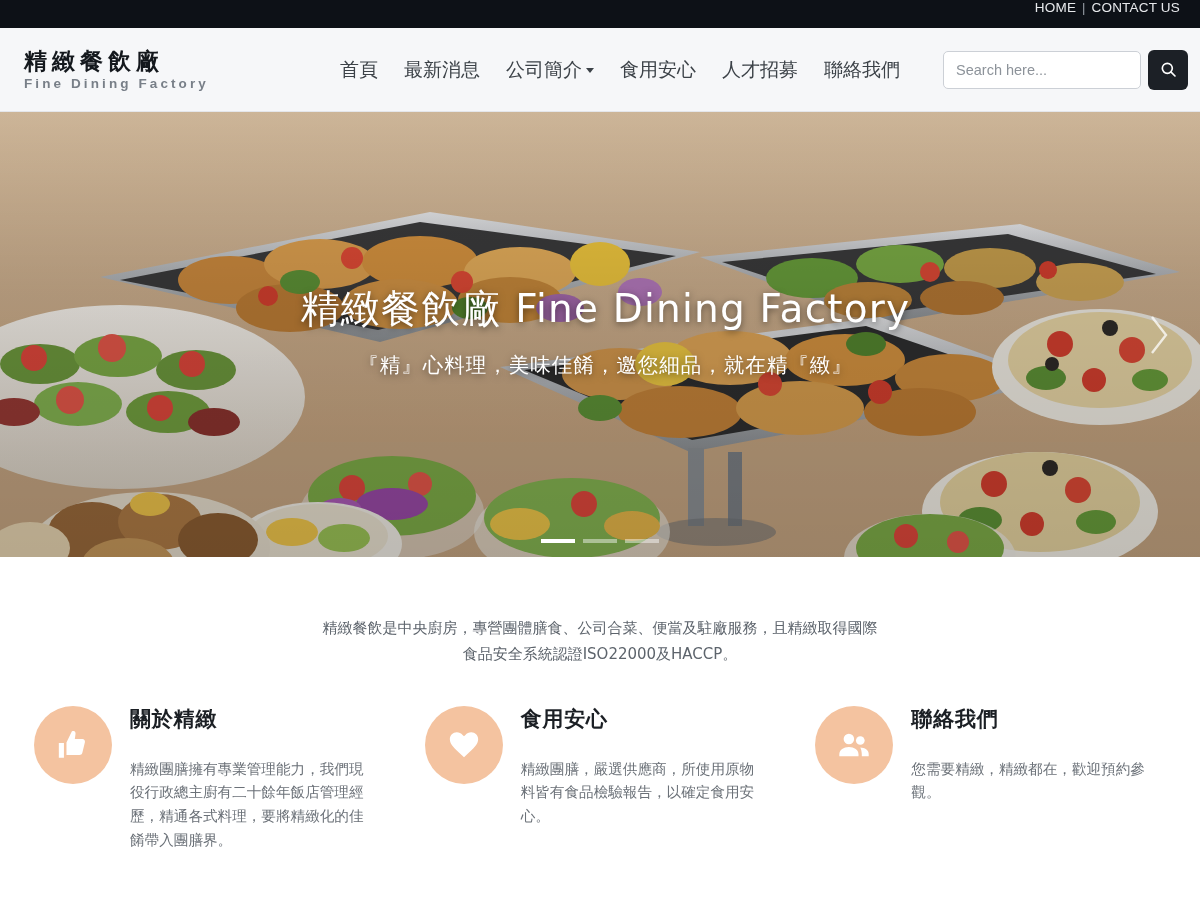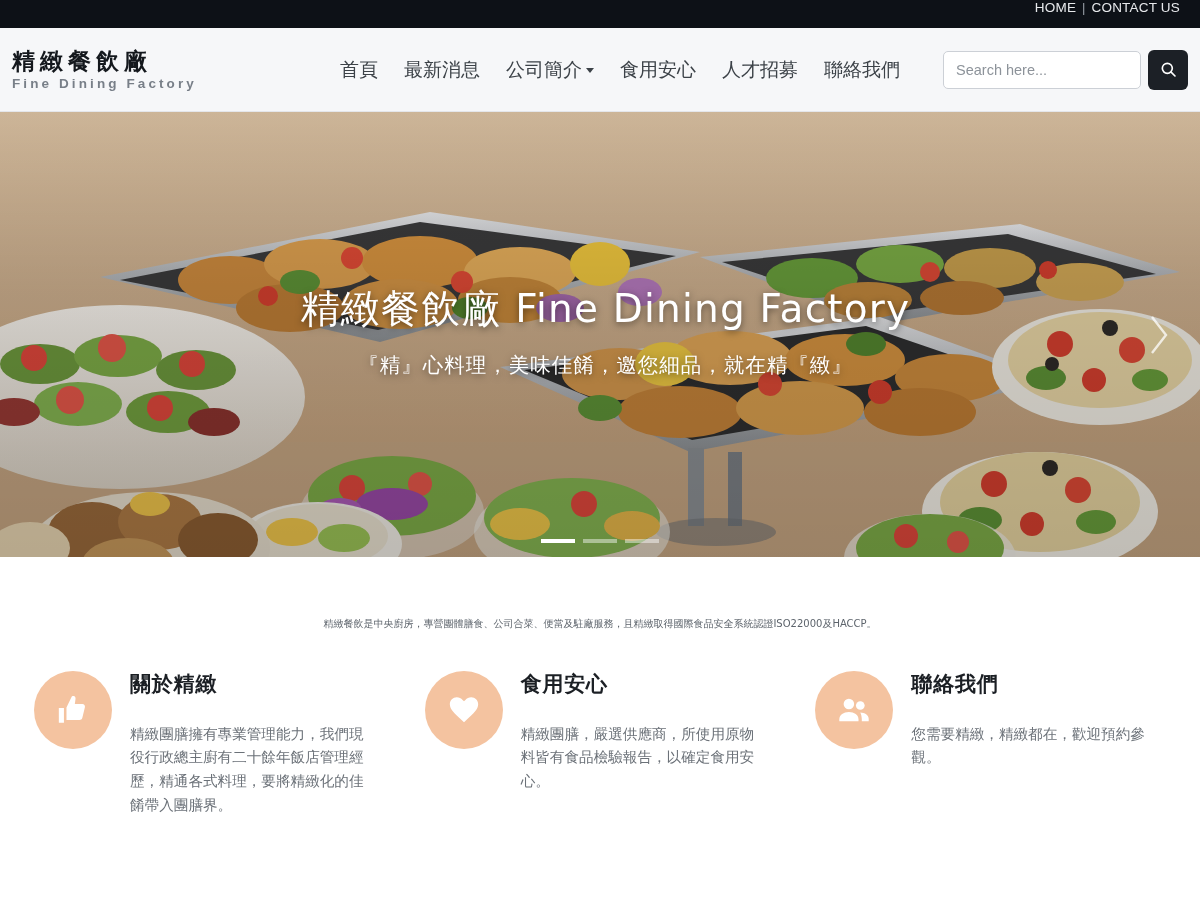--- a/index.html
+++ b/index.html
@@ -32,21 +32,21 @@
   
   .header {
     height: 84px;
     background: #f6f7f9;
     border-bottom: 1px solid #e4e6ea;
     display: flex;
     align-items: center;
     position: relative;
   }
   .logo {
-    padding-left: 12px;
+    padding-left: 24px;
     width: 300px;
     user-select: none;
   }
   .logo-cn {
     font-size: 23px;
     font-weight: bold;
     color: #14181d;
     letter-spacing: 5px;
     line-height: 1.16;
     font-family: "DejaVu Sans", "Liberation Sans", sans-serif;
@@ -181,21 +181,21 @@
   .about-title {
     font-size: 38px;
     font-weight: bold;
     color: #1b1f24;
     letter-spacing: .5px;
     font-family: "DejaVu Sans", "Liberation Sans", sans-serif;
   }
   .about-desc {
     margin: 14px auto 0;
     width: 560px;
-    font-size: 10px;
+    font-size: 15px;
     line-height: 1.75;
     color: #5d646c;
     font-family: "DejaVu Sans", "Liberation Sans", sans-serif;
   }
 
   
   .features {
     display: flex;
     margin-top: 38px;
     padding: 0 34px;

